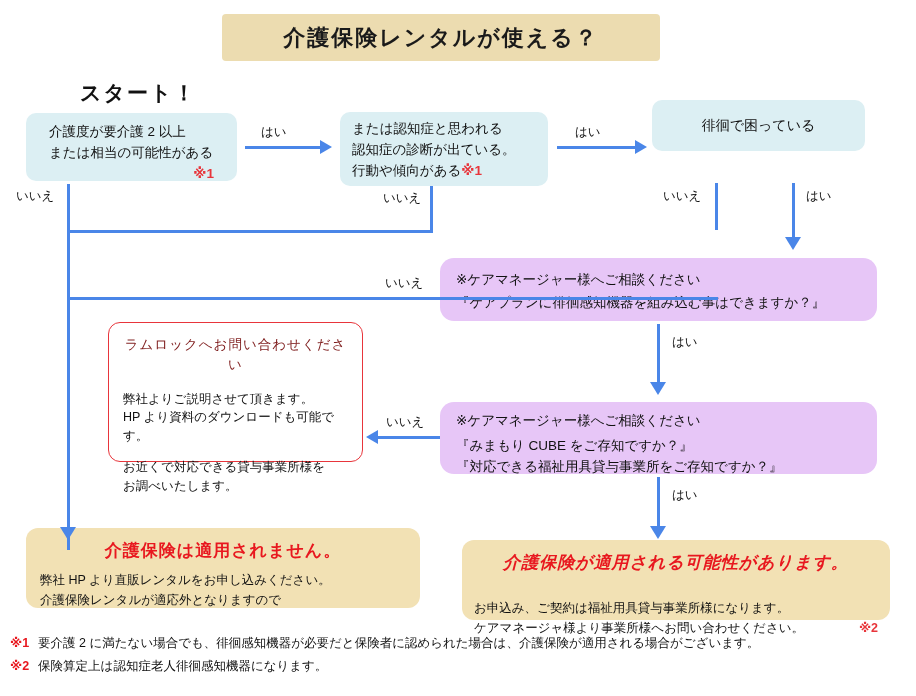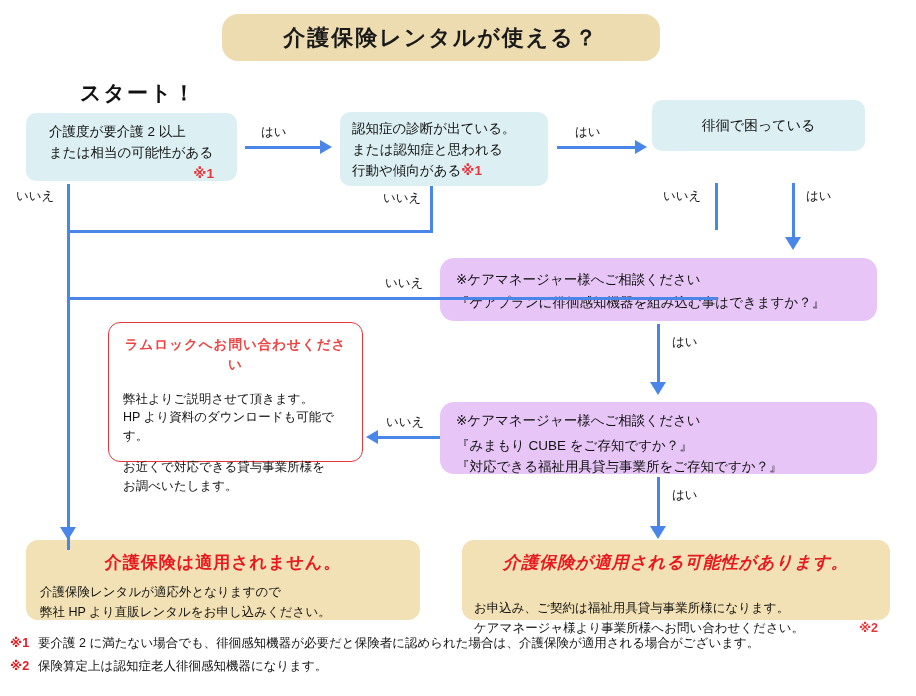--- a/index.html
+++ b/index.html
@@ -7,41 +7,41 @@
     width:916px;height:696px;
     background:#ffffff;
     font-family:"Liberation Sans","DejaVu Sans",sans-serif;
     overflow:hidden;
   }
   #stage{position:relative;width:916px;height:696px;background:#fff;}
 
   
   .node{position:absolute;box-sizing:border-box;}
   .title-box{
-    background:#ecdcb0;border-radius:16px;
+    background:#ecdcb0;border-radius:4px;
     display:flex;align-items:center;justify-content:center;
     font-size:22px;font-weight:bold;color:#1a1a1a;letter-spacing:2px;
   }
   .blue-box{
     background:#dceff3;border-radius:10px;
     color:#111;font-size:13.5px;line-height:1.55;
   }
   .blue-box .pad{padding:9px 23px;}
   .blue-box.center{display:flex;align-items:center;justify-content:center;font-size:14px;}
   .purple-box{
     background:#e7c6f7;border-radius:14px;
     color:#111;font-size:13.5px;line-height:1.7;
   }
   .purple-box .pad{padding:11px 16px;}
   .red-box{
     background:#fff;border:1.6px solid #e8353b;border-radius:12px;
     font-size:12.5px;line-height:1.5;color:#111;
   }
   .red-box .pad{padding:12px 14px;}
-  .red-head{color:#ef4444;font-weight:bold;font-size:13.5px;text-align:center;letter-spacing:1px;}
+  .red-head{color:#7f1d1d;font-weight:normal;font-size:13.5px;text-align:center;letter-spacing:1px;}
   .beige-box{
     background:#f2e1b4;border-radius:12px;color:#111;
     font-size:12.5px;line-height:1.6;
   }
   .beige-box .pad{padding:9px 14px;}
   .beige-head{color:#e8181f;font-weight:bold;font-size:17px;text-align:center;letter-spacing:1px;}
   .mark{color:#e8353b;font-weight:bold;}
   .mark-right{display:block;text-align:right;}
 
   
@@ -80,22 +80,22 @@
   <div class="node blue-box" style="left:26px;top:113px;width:211px;height:68px;">
     <div class="pad">
       <div>介護度が要介護 2 以上</div>
       <div>または相当の可能性がある</div>
       <span class="mark mark-right">※1</span>
     </div>
   </div>
 
   <div class="node blue-box" style="left:340px;top:112px;width:208px;height:74px;">
     <div class="pad" style="padding:7px 12px;">
+      <div>または認知症と思われる</div>
       <div>認知症の診断が出ている。</div>
-      <div>または認知症と思われる</div>
       <div style="display:flex;justify-content:flex-start;align-items:center;">
         <span>行動や傾向がある</span>
         <span class="mark">※1</span>
       </div>
     </div>
   </div>
 
   <div class="node blue-box center" style="left:652px;top:100px;width:213px;height:51px;">
     <span>徘徊で困っている</span>
   </div>
@@ -119,25 +119,25 @@
     <div class="pad">
       <div class="red-head" style="margin-bottom:14px;">ラムロックへお問い合わせください</div>
       <div>弊社よりご説明させて頂きます。</div>
       <div>HP より資料のダウンロードも可能です。</div>
       <div style="height:12px;"></div>
       <div>お近くで対応できる貸与事業所様を</div>
       <div>お調べいたします。</div>
     </div>
   </div>
 
-  <div class="node beige-box" style="left:26px;top:540px;width:394px;height:80px;">
+  <div class="node beige-box" style="left:26px;top:528px;width:394px;height:80px;">
     <div class="pad">
       <div class="beige-head" style="margin-bottom:6px;">介護保険は適用されません。</div>
+      <div>弊社 HP より直販レンタルをお申し込みください。</div>
       <div>介護保険レンタルが適応外となりますので</div>
-      <div>弊社 HP より直販レンタルをお申し込みください。</div>
     </div>
   </div>
 
   <div class="node beige-box" style="left:462px;top:540px;width:428px;height:80px;">
     <div class="pad" style="padding:9px 12px;">
       <div class="beige-head" style="margin-bottom:22px;font-style:italic;">介護保険が適用される可能性があります。</div>
       <div>お申込み、ご契約は福祉用具貸与事業所様になります。</div>
       <div style="display:flex;justify-content:space-between;align-items:center;">
         <span>ケアマネージャ様より事業所様へお問い合わせください。</span>
         <span class="mark">※2</span>

